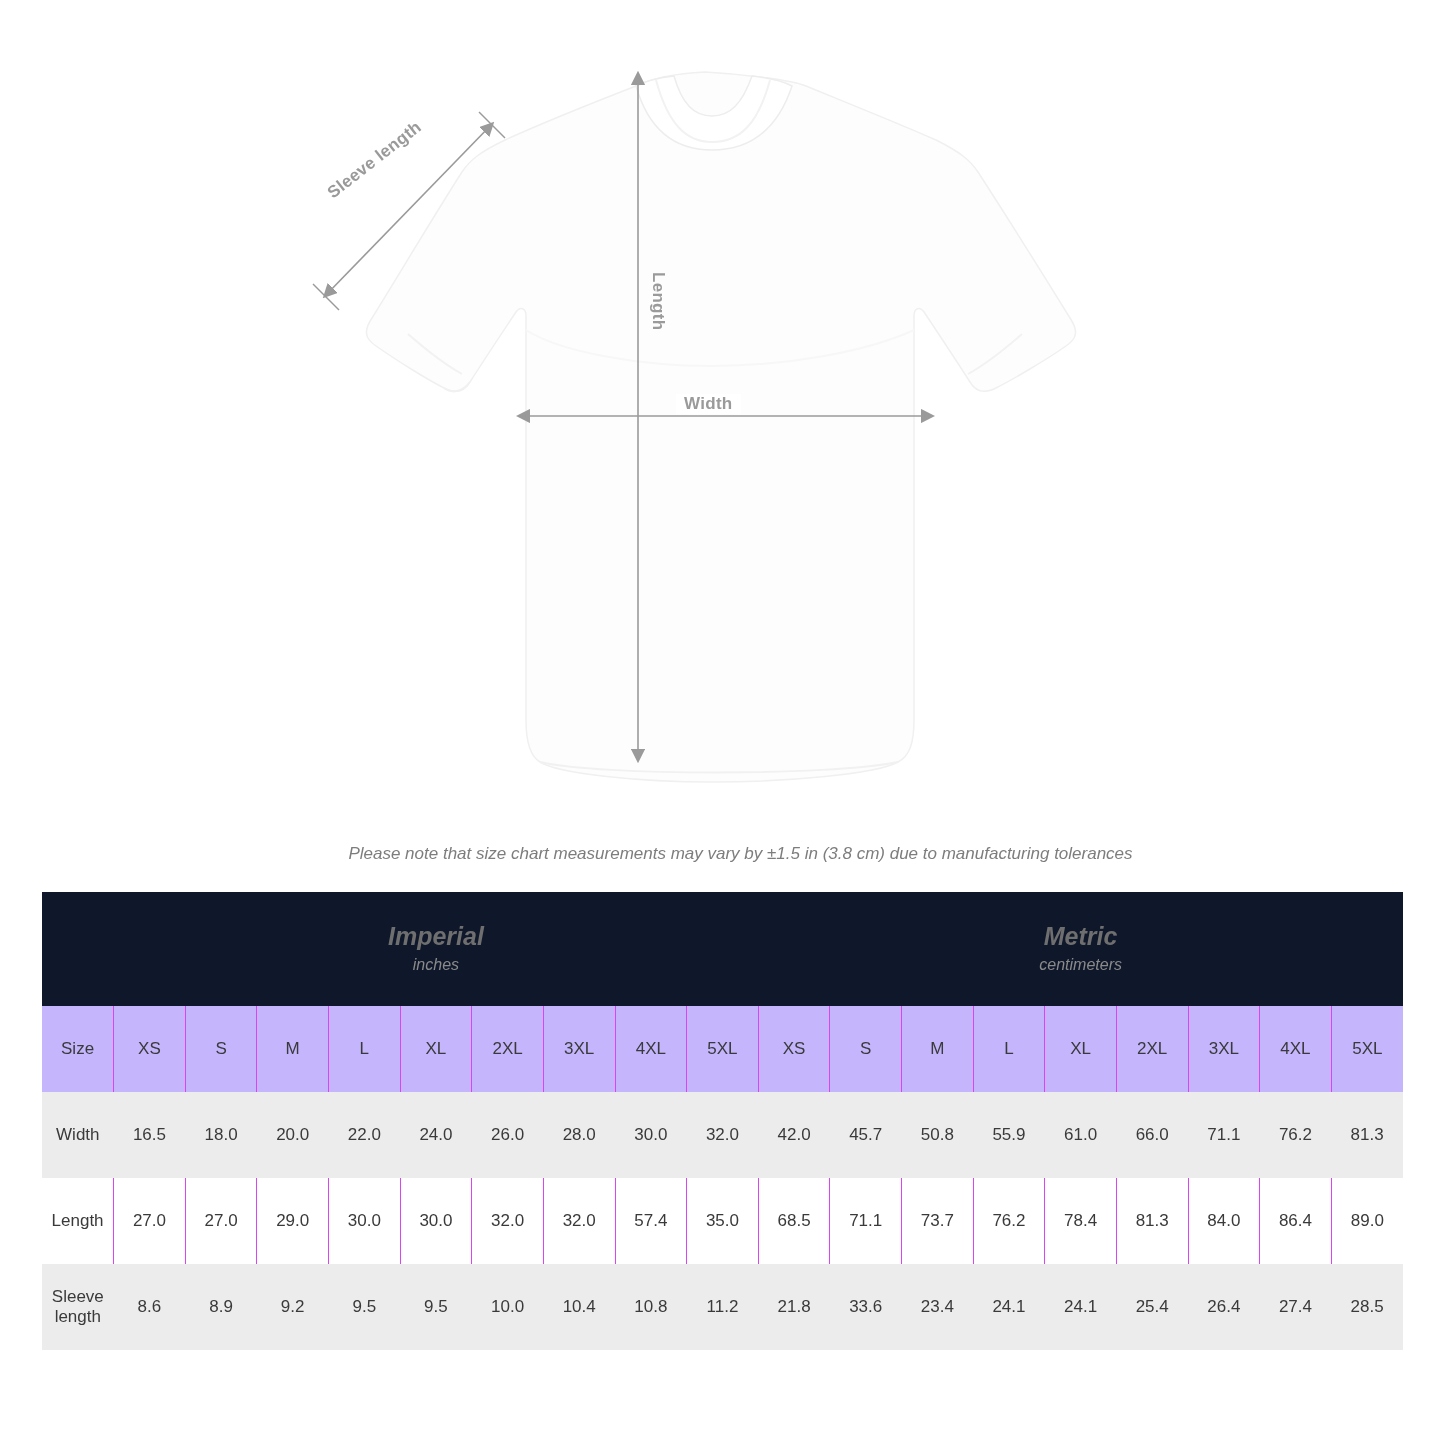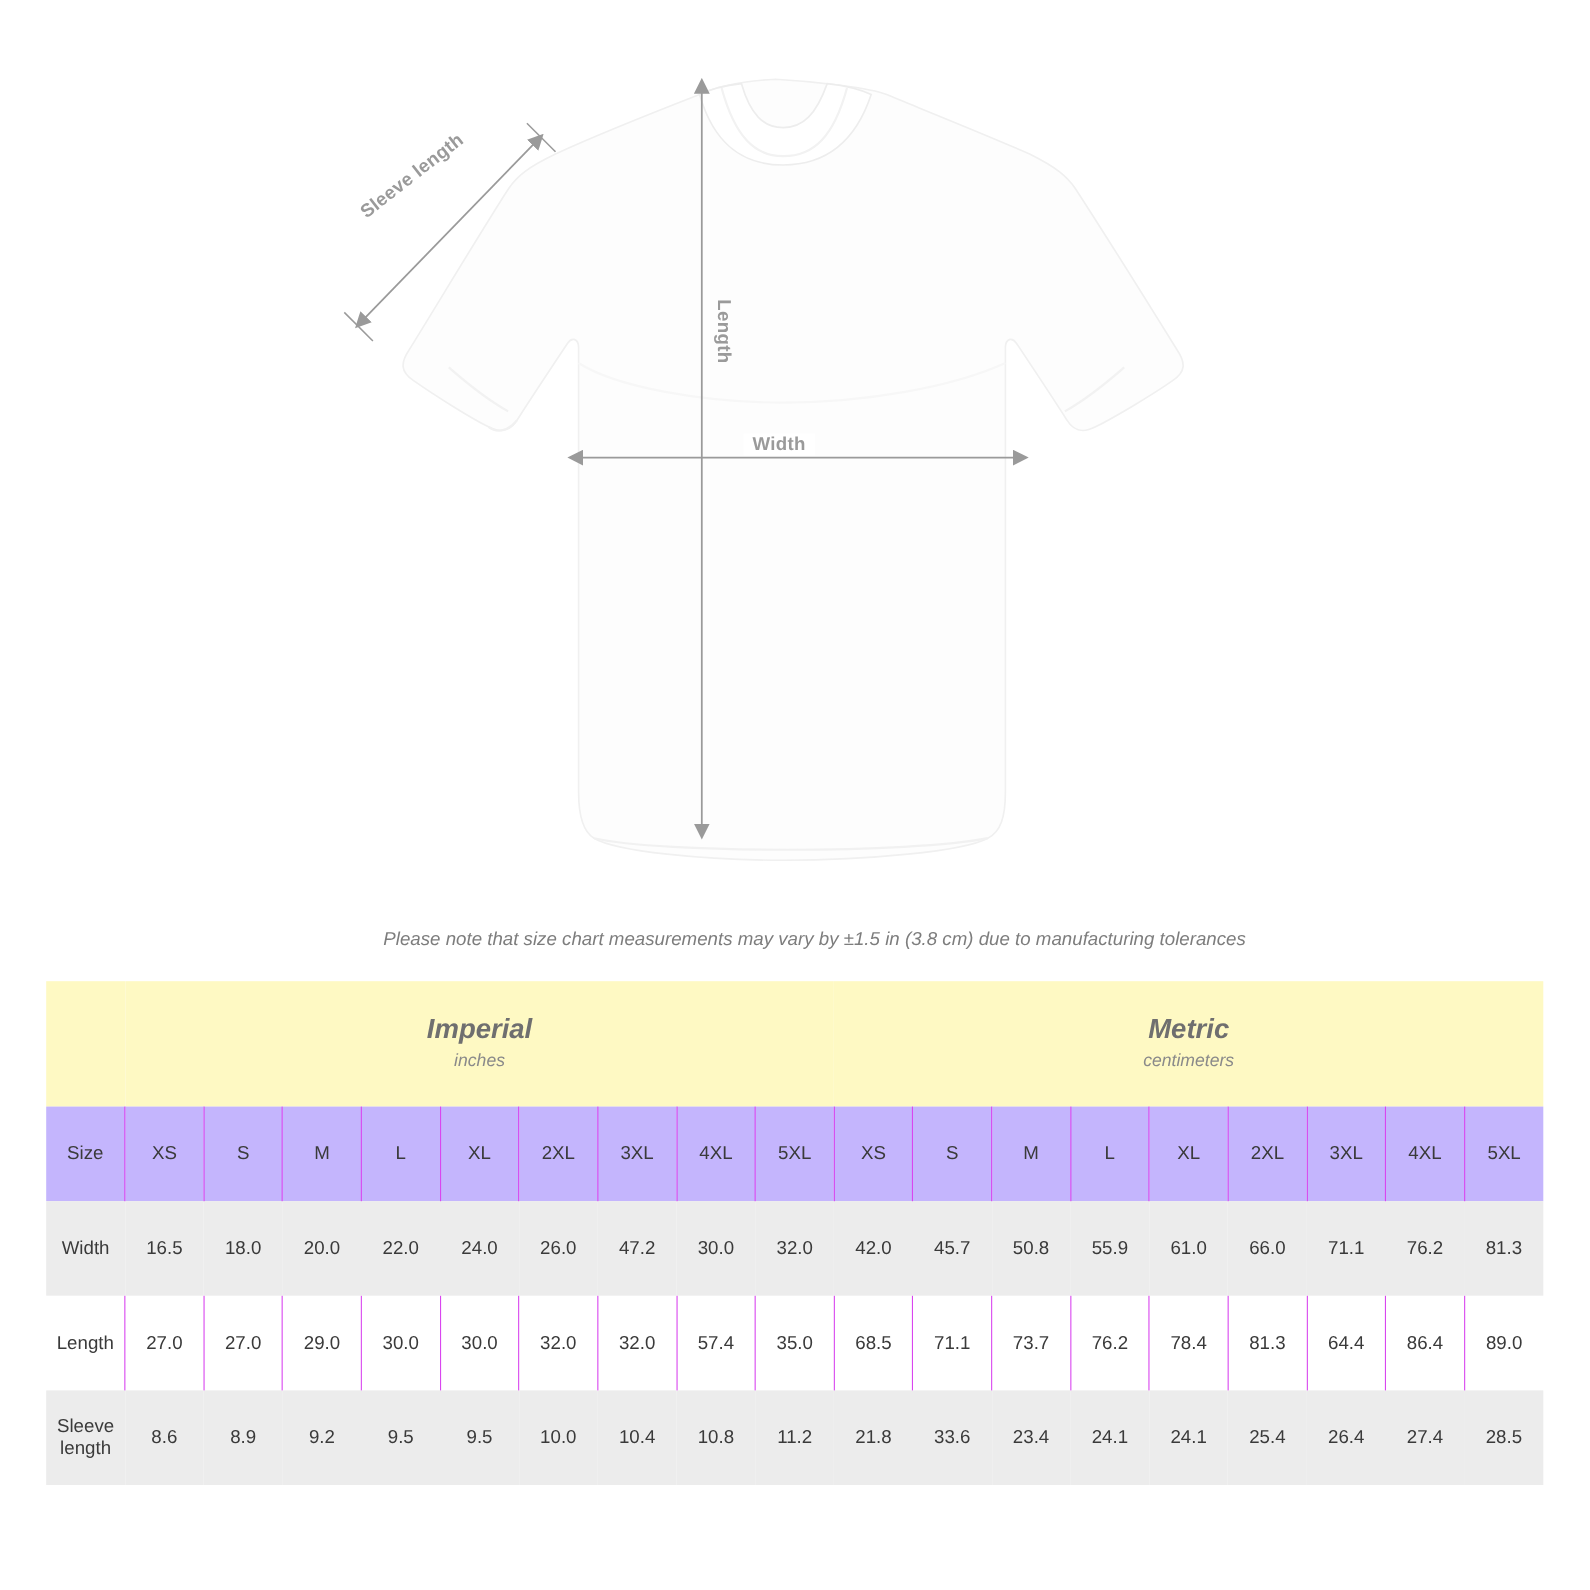--- a/index.html
+++ b/index.html
@@ -90,21 +90,21 @@
   table.size-table td,
   table.size-table th {
     border: none;
     text-align: center;
     font-size: 17px;
     color: #3a3a3a;
     font-weight: normal;
   }
   
   .unit-row td {
-    background: #fef9c3;
+    background: #0f172a;
     height: 112px;
     vertical-align: middle;
   }
   .unit-name {
     font-size: 25px;
     font-style: italic;
     font-weight: bold;
     color: #6f6f6f;
     line-height: 1.25;
   }
@@ -257,21 +257,21 @@
             <td class="cell-div">5XL</td>
           </tr>
         <tr class="data-row row-shade">
           <td class="row-head">Width</td>
         <td class="cell-div">16.5</td>
             <td class="cell-div">18.0</td>
             <td class="cell-div">20.0</td>
             <td class="cell-div">22.0</td>
             <td class="cell-div">24.0</td>
             <td class="cell-div">26.0</td>
-            <td class="cell-div">47.2</td>
+            <td class="cell-div">28.0</td>
             <td class="cell-div">30.0</td>
             <td class="cell-div">32.0</td>
             <td class="cell-div">42.0</td>
             <td class="cell-div">45.7</td>
             <td class="cell-div">50.8</td>
             <td class="cell-div">55.9</td>
             <td class="cell-div">61.0</td>
             <td class="cell-div">66.0</td>
             <td class="cell-div">71.1</td>
             <td class="cell-div">76.2</td>
@@ -287,21 +287,21 @@
             <td class="cell-div">32.0</td>
             <td class="cell-div">32.0</td>
             <td class="cell-div">57.4</td>
             <td class="cell-div">35.0</td>
             <td class="cell-div">68.5</td>
             <td class="cell-div">71.1</td>
             <td class="cell-div">73.7</td>
             <td class="cell-div">76.2</td>
             <td class="cell-div">78.4</td>
             <td class="cell-div">81.3</td>
-            <td class="cell-div">64.4</td>
+            <td class="cell-div">84.0</td>
             <td class="cell-div">86.4</td>
             <td class="cell-div">89.0</td>
           </tr>
         <tr class="data-row row-shade">
           <td class="row-head">Sleeve length</td>
         <td class="cell-div">8.6</td>
             <td class="cell-div">8.9</td>
             <td class="cell-div">9.2</td>
             <td class="cell-div">9.5</td>
             <td class="cell-div">9.5</td>

